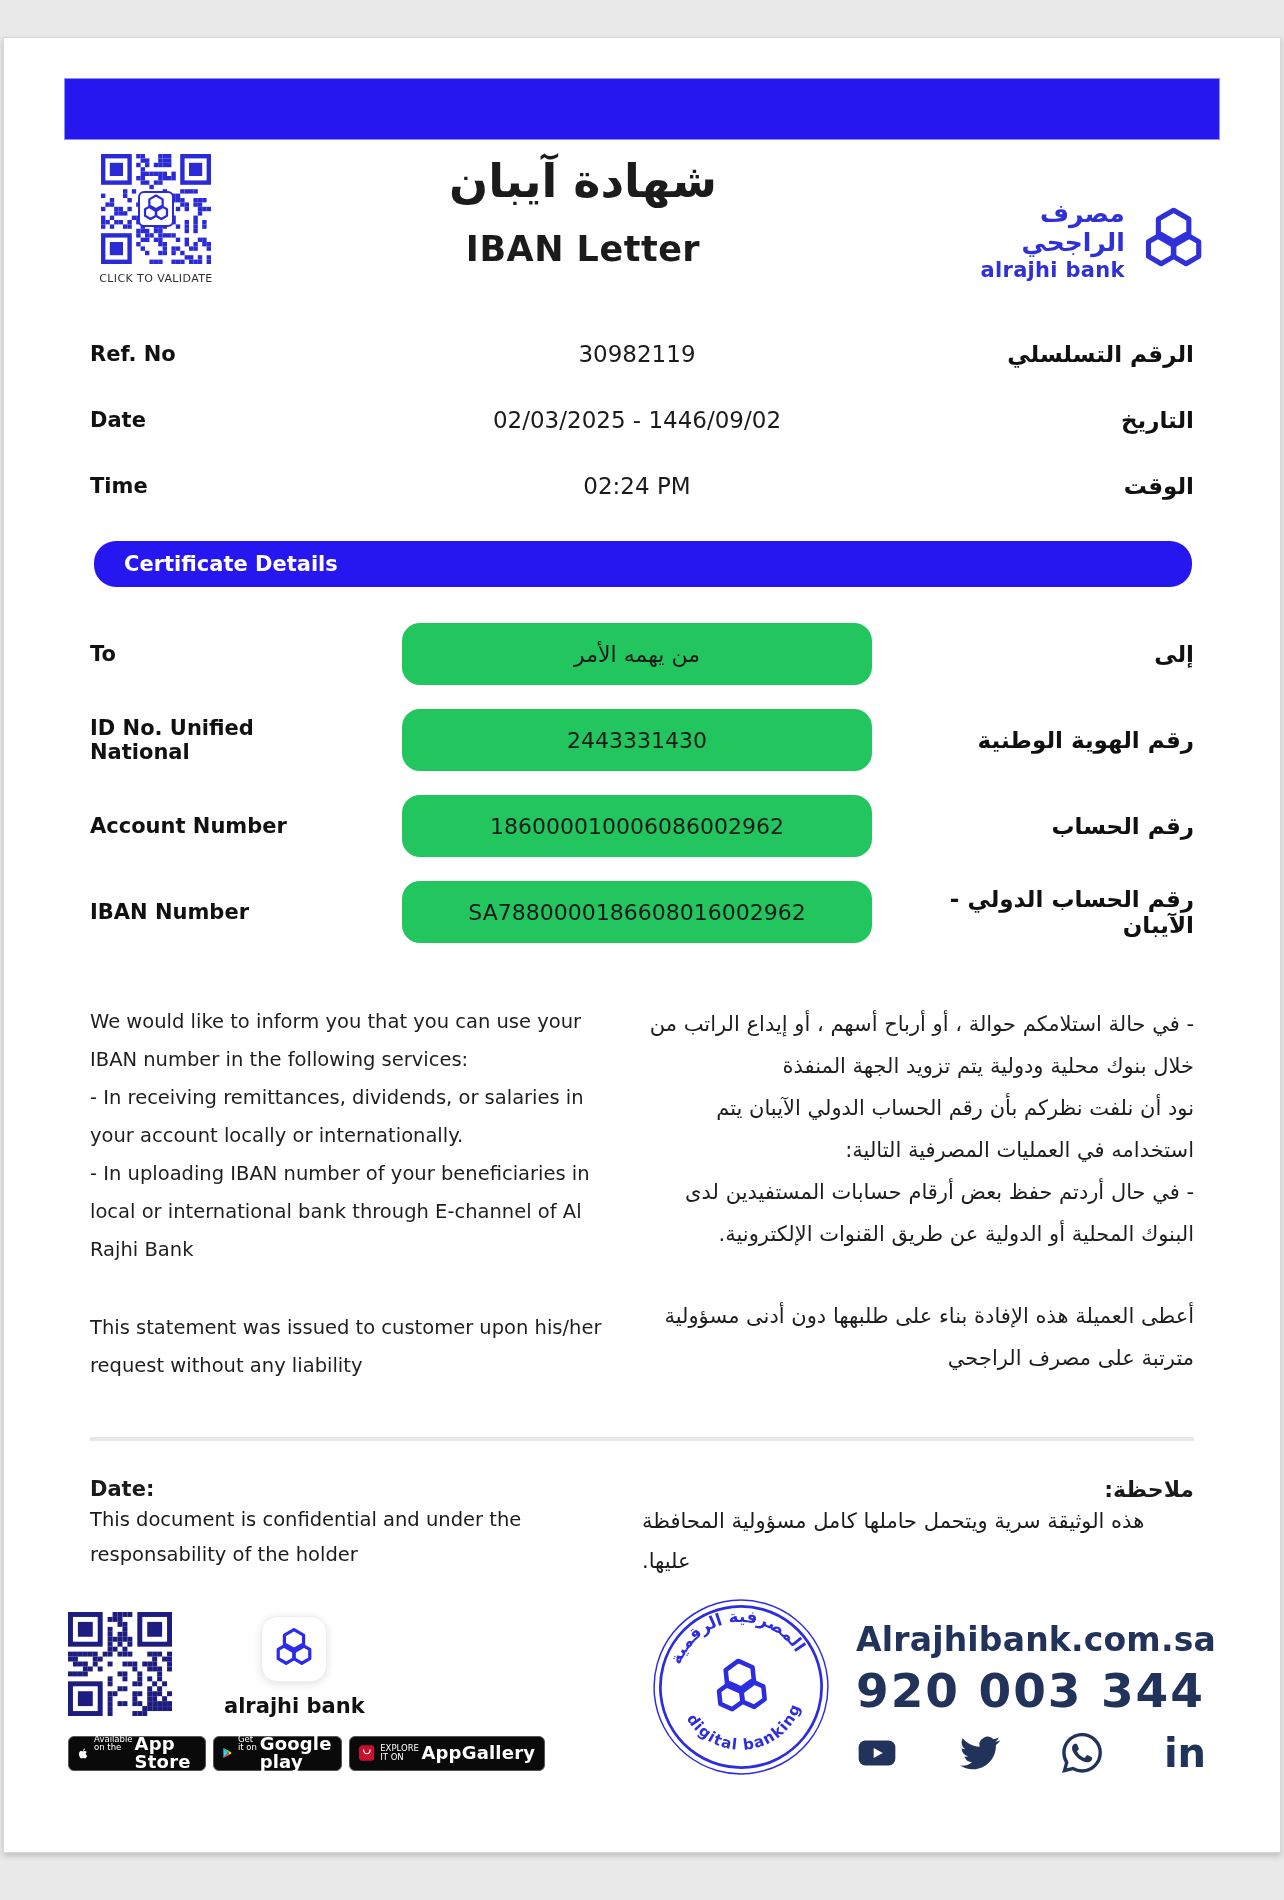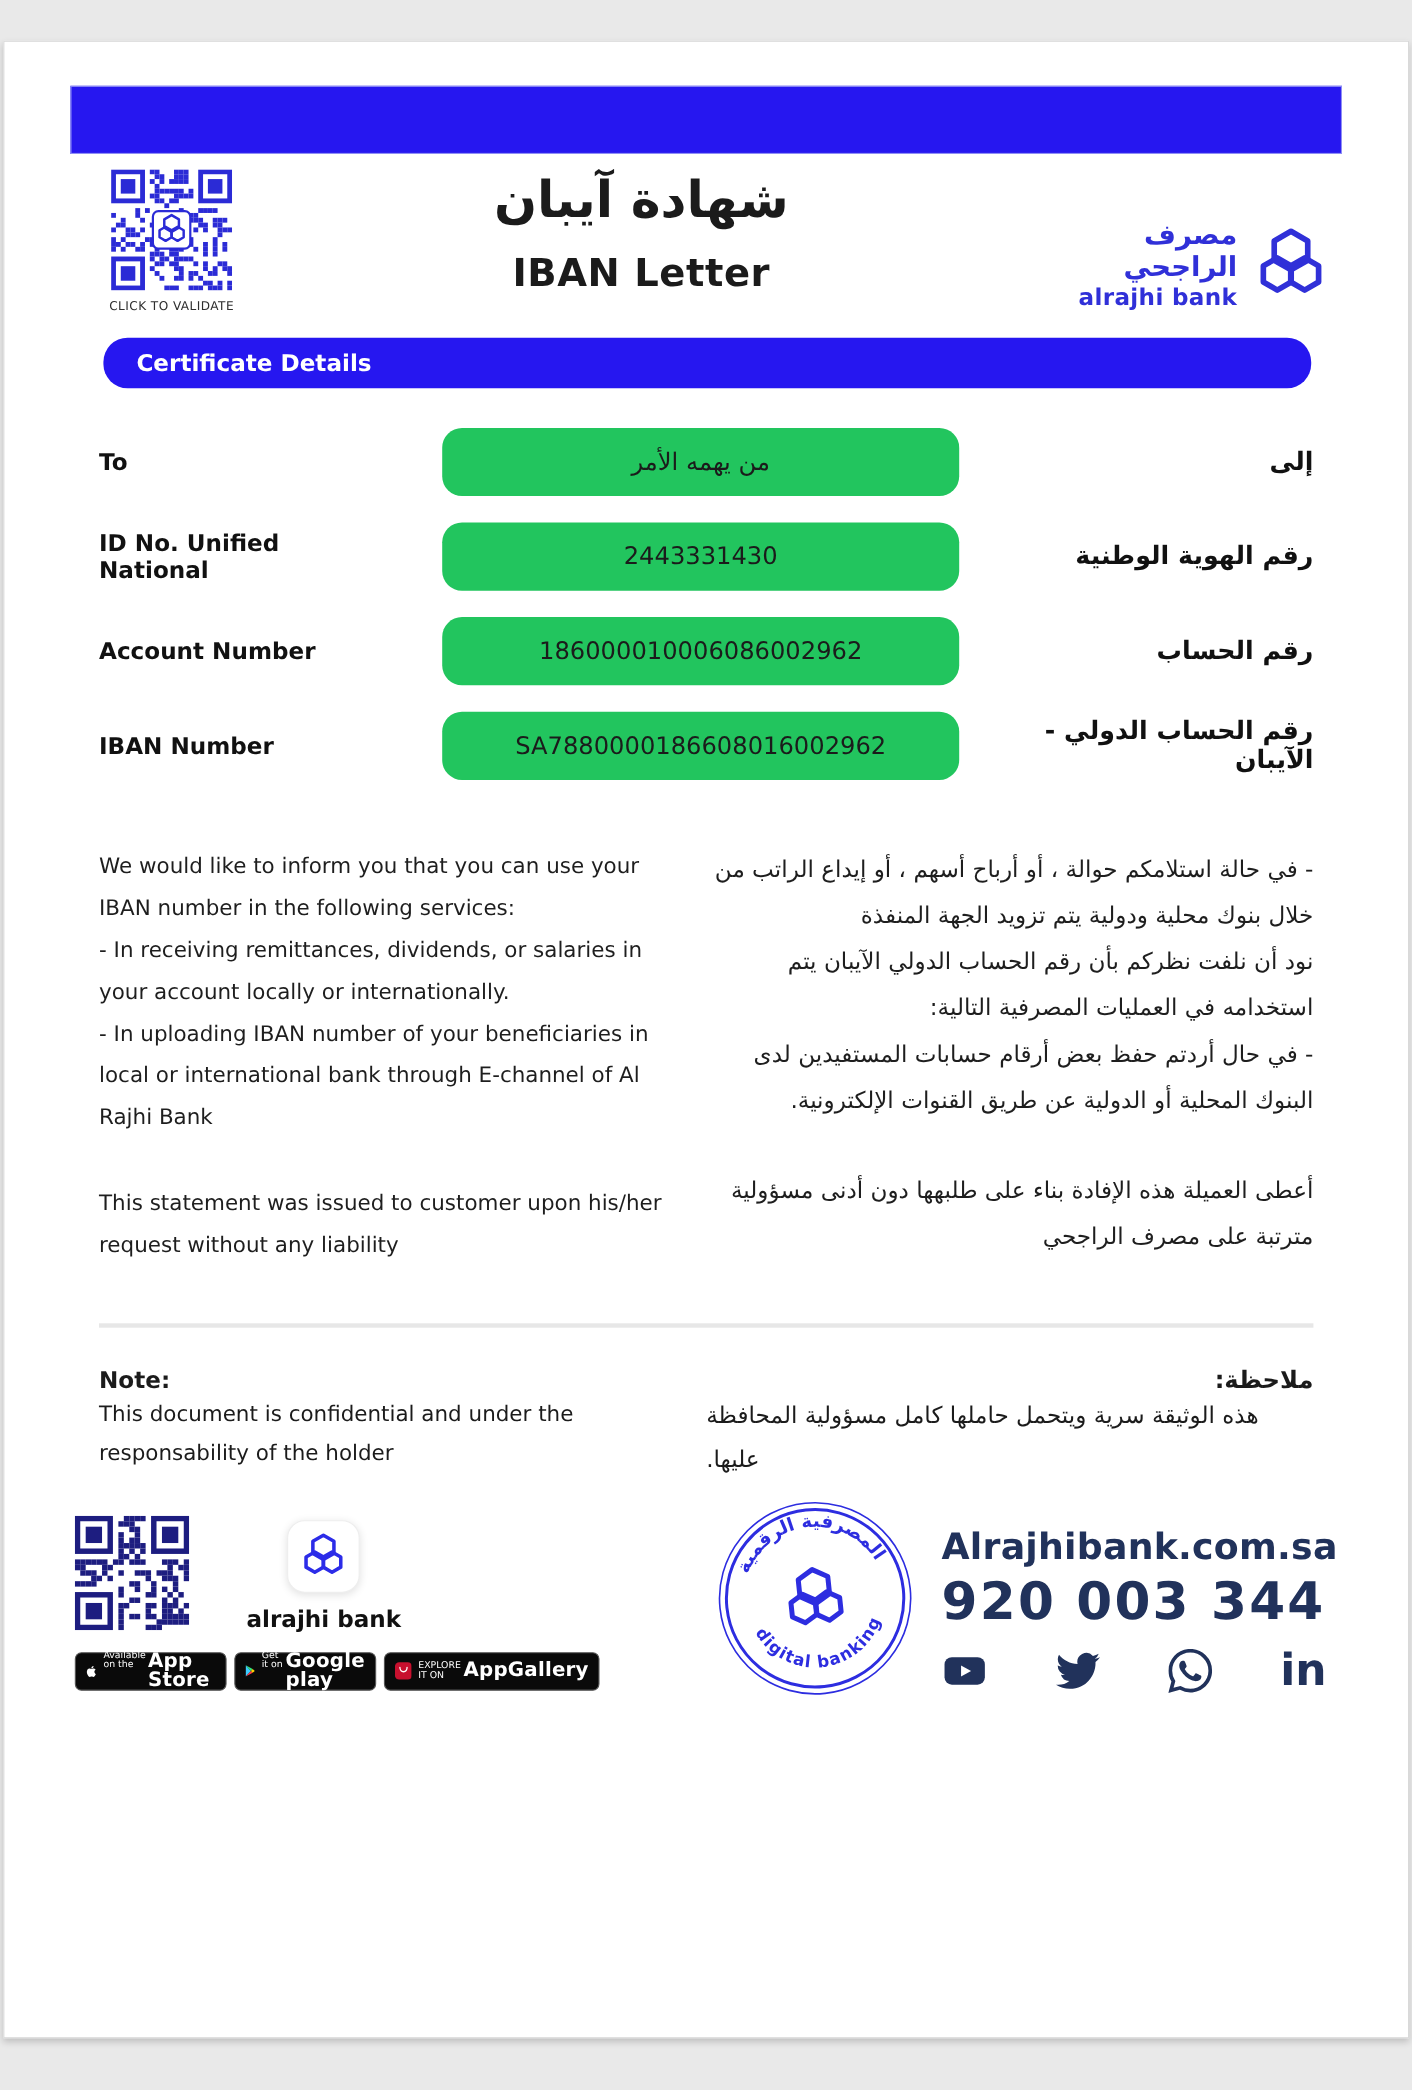--- a/index.html
+++ b/index.html
@@ -347,20 +347,37 @@
         <div class="brand-en">alrajhi bank</div>
       </div>
       <svg class="brand-emblem" style="color:#3030d8">
           <use href="#arb-emblem"></use>
         </svg>
     </div>
   </div>
 
   <div class="content">
 
+    <div class="meta-rows">
+      <div class="row3">
+        <div class="lab-en">Ref. No</div>
+        <div class="val">30982119</div>
+        <div class="lab-ar">الرقم التسلسلي</div>
+      </div>
+      <div class="row3">
+        <div class="lab-en">Date</div>
+        <div class="val">02/03/2025 - 1446/09/02</div>
+        <div class="lab-ar">التاريخ</div>
+      </div>
+      <div class="row3">
+        <div class="lab-en">Time</div>
+        <div class="val">02:24 PM</div>
+        <div class="lab-ar">الوقت</div>
+      </div>
+    </div>
 
     <div class="banner">
       <span>Certificate Details</span>
     </div>
 
     <div class="fields">
       <div class="row3">
         <div class="lab-en">To</div>
         <div class="pill rtl">من يهمه الأمر</div>
         <div class="lab-ar">إلى</div>
@@ -393,21 +410,21 @@
         <p>- في حالة استلامكم حوالة ، أو أرباح أسهم ، أو إيداع الراتب من خلال بنوك محلية ودولية يتم تزويد الجهة المنفذة</p>
         <p>نود أن نلفت نظركم بأن رقم الحساب الدولي الآيبان يتم استخدامه في العمليات المصرفية التالية:</p>
         <p>- في حال أردتم حفظ بعض أرقام حسابات المستفيدين لدى البنوك المحلية أو الدولية عن طريق القنوات الإلكترونية.</p>
         <p class="closing">أعطى العميلة هذه الإفادة بناء على طلبهها دون أدنى مسؤولية مترتبة على مصرف الراجحي</p>
       </div>
     </div>
 
     <div class="divider"></div>
 
     <div class="note-head">
-      <div class="en">Note:</div>
+      <div class="en">Date:</div>
       <div class="ar">ملاحظة:</div>
     </div>
     <div class="note-body">
       <div class="en">This document is confidential and under the responsability of the holder</div>
       <div class="ar">هذه الوثيقة سرية ويتحمل حاملها كامل مسؤولية المحافظة عليها.</div>
     </div>
 
   </div>
 
   <div class="footer">

